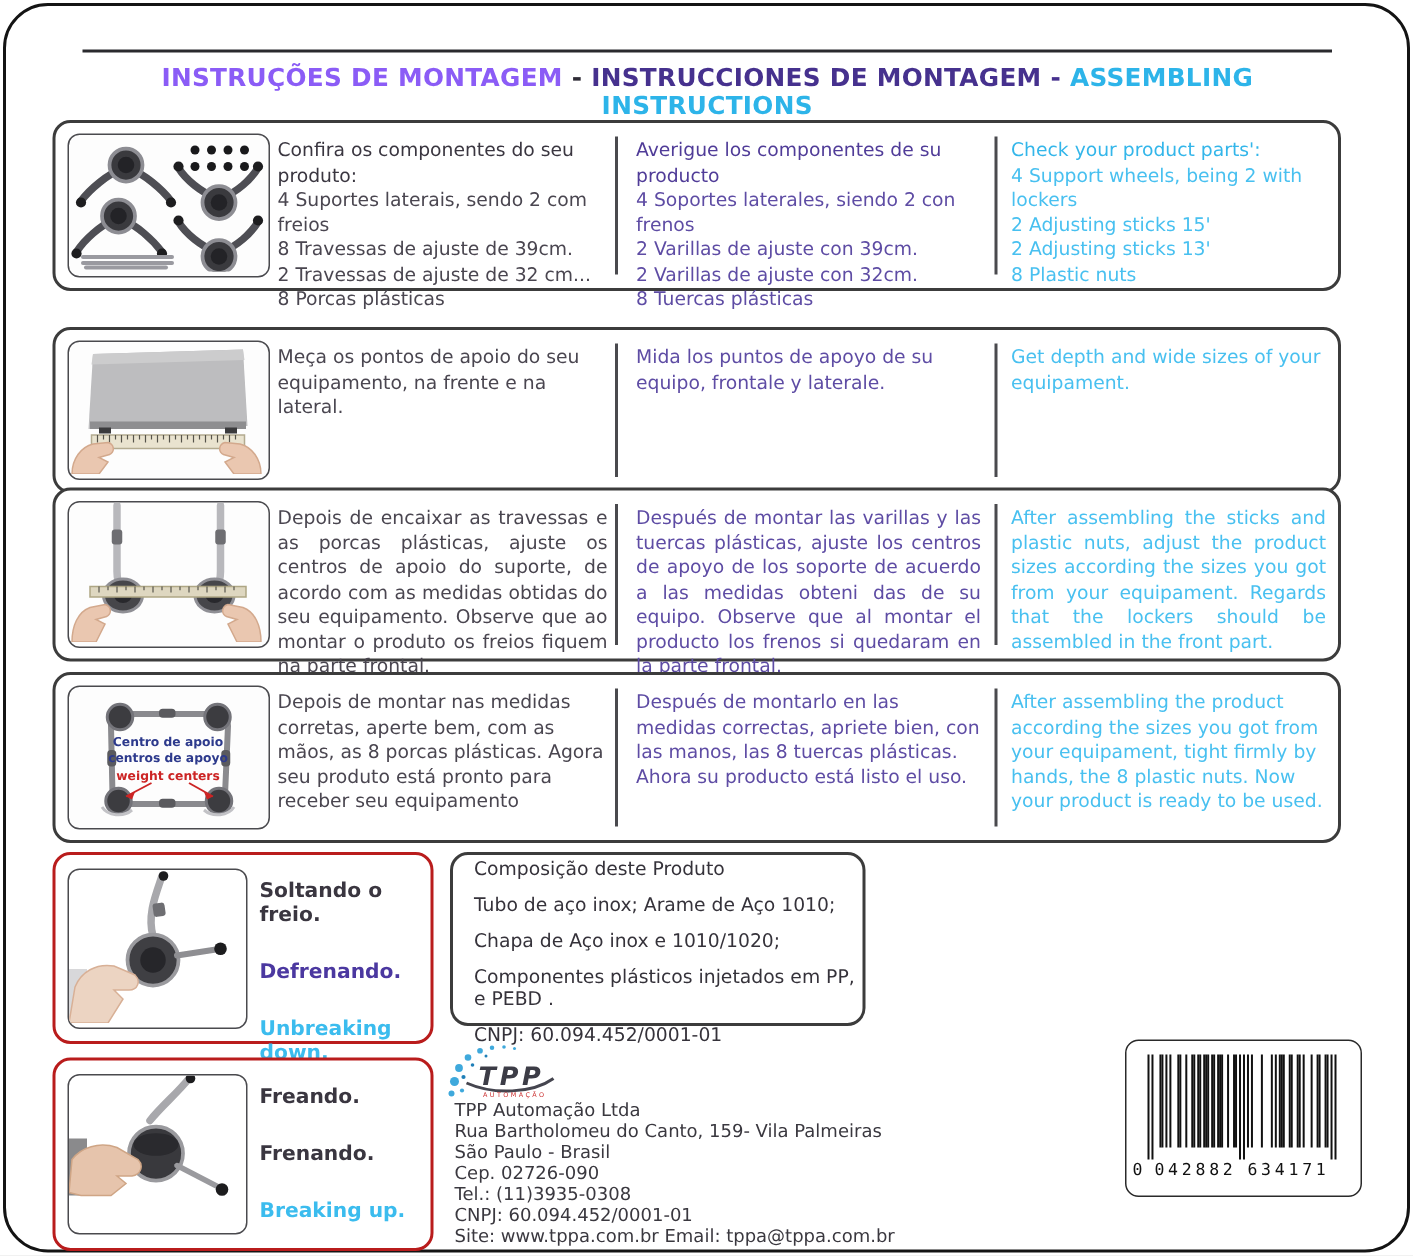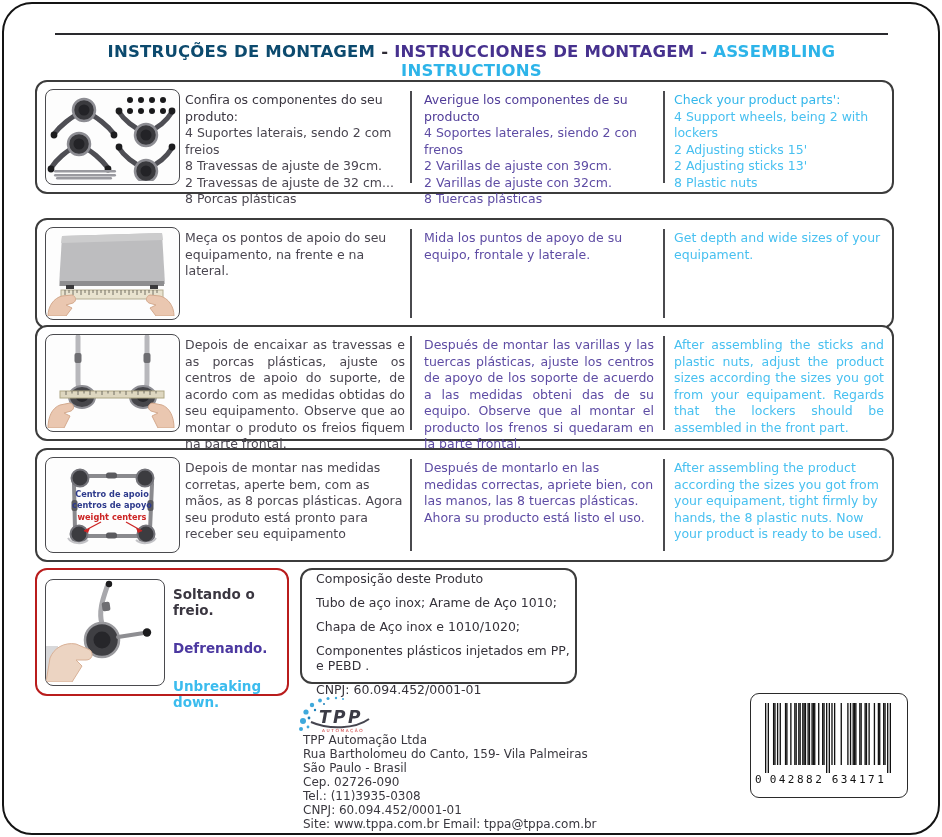--- a/index.html
+++ b/index.html
@@ -3,21 +3,21 @@
 <meta charset="utf-8">
 <style>
   html,body{margin:0;padding:0;background:#e8e8e8;}
   .page{position:relative;width:942px;height:837px;background:#ffffff;
         font-family:"DejaVu Sans","Liberation Sans",sans-serif;overflow:hidden;margin:0 auto;}
   .page-frame{position:absolute;inset:2px;border:2.5px solid #141414;border-radius:30px;pointer-events:none;}
 
   
   .title-band{position:absolute;left:55px;right:54px;top:33px;border-top:2px solid #2a2a2e;border-bottom:2px solid #2a2a2e;
               text-align:center;padding:7px 0 6px 0;font-weight:bold;font-size:16.5px;letter-spacing:.2px;}
-  .t-pt{color:#0c4a6e}.t-es{color:#46318e}.t-en{color:#2db4e9}.t-sep{color:#2e2b35}
+  .t-pt{color:#8b5cf6}.t-es{color:#46318e}.t-en{color:#2db4e9}.t-sep{color:#2e2b35}
 
   
   .row{position:absolute;left:35px;width:855px;border:2px solid #3c3c3c;border-radius:12px;background:#fff;}
   .img-frame{position:absolute;left:8px;top:7px;width:133px;border:1.5px solid #4a4a4e;border-radius:8px;background:#fdfdfd;overflow:hidden;}
   .img-frame svg{display:block;}
   .col{position:absolute;top:10px;font-size:12.5px;line-height:16.5px;}
   .col p{margin:0;}
   .col-pt{left:148px;width:220px;color:#4a4650;}
   .col-es{left:387px;width:230px;color:#5e4ca4;}
   .col-en{left:637px;width:210px;color:#48c0f0;}
@@ -258,20 +258,39 @@
         <path d="M0,102 L4,78 C8,68 18,62 30,64 L44,70 C48,74 46,80 40,80 L30,80 L36,86 L26,102 Z" fill="#ecd4c2" stroke="#d8b096" stroke-width="1"></path>
       </svg>
     </div>
     <div class="brake-lines">
       <div class="line-dark" style="margin-bottom:22px;">Soltando o freio.</div>
       <div class="line-purple" style="margin-bottom:22px;">Defrenando.</div>
       <div class="line-cyan">Unbreaking down.</div>
     </div>
   </div>
 
+  <div class="brake-box" style="top:705px;height:125px;">
+    <div class="brake-img">
+      <svg width="115" height="102" viewBox="0 0 115 102">
+        <path d="M80,2 C72,12 62,20 54,30" stroke="#a8a8ac" stroke-width="5" fill="none" stroke-linecap="round"></path>
+        <circle cx="81" cy="2" r="3.2" fill="#1c1c1e"></circle>
+        <circle cx="58" cy="52" r="18" fill="#39393d" stroke="#9a9a9e" stroke-width="2.5"></circle>
+        <ellipse cx="58" cy="46" rx="15" ry="7.5" fill="#2a2a2e"></ellipse>
+        <line x1="72" y1="60" x2="99" y2="74" stroke="#9a9a9e" stroke-width="3.6" stroke-linecap="round"></line>
+        <circle cx="102" cy="76" r="4.2" fill="#1c1c1e"></circle>
+        <rect x="0" y="42" width="12" height="38" fill="#8a8a8c"></rect>
+        <path d="M0,78 L2,56 C8,48 20,44 32,48 L46,56 C50,60 48,66 42,67 L32,67 L38,72 L28,80 L8,80 Z" fill="#e6c4ac" stroke="#cfa585" stroke-width="1"></path>
+      </svg>
+    </div>
+    <div class="brake-lines">
+      <div class="line-dark" style="margin-bottom:22px;">Freando.</div>
+      <div class="line-dark" style="margin-bottom:22px;">Frenando.</div>
+      <div class="line-cyan">Breaking up.</div>
+    </div>
+  </div>
 
   <div class="comp-box">
     <div>Composição deste Produto</div>
     <div>Tubo de aço inox; Arame de Aço 1010;</div>
     <div>Chapa de Aço inox e 1010/1020;</div>
     <div>Componentes plásticos injetados em PP, e PEBD .</div>
     <div>CNPJ: 60.094.452/0001-01</div>
   </div>
 
   <div class="logo-wrap">

